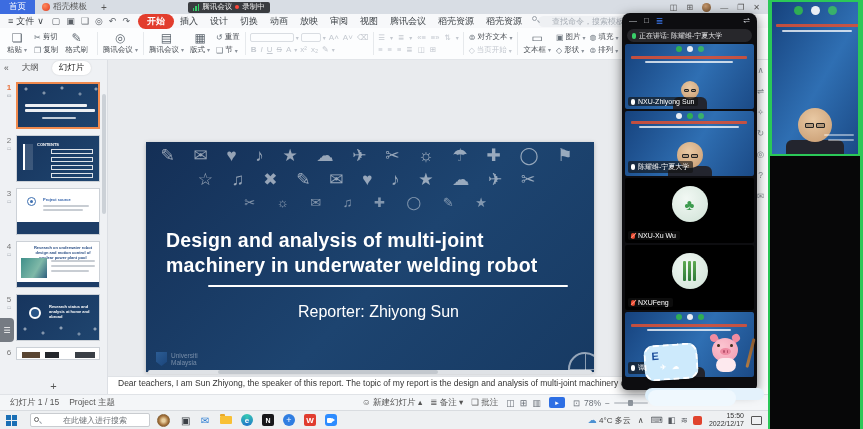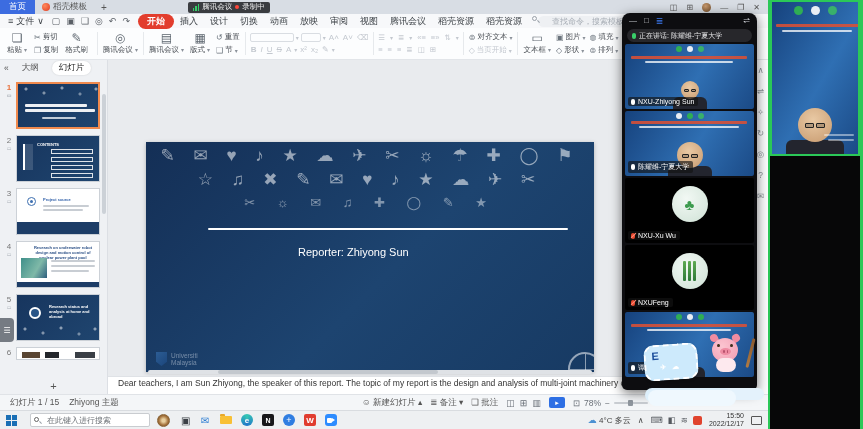--- a/index.html
+++ b/index.html
@@ -72,21 +72,21 @@
   .addslide{position:absolute;left:0;right:0;bottom:2px;text-align:center;font-size:11px;color:#555}
   .lscroll{position:absolute;right:1px;top:18px;width:4px;height:120px;background:#ccd1d7;border-radius:2px}
   .float-widget{position:absolute;left:0;top:318px;width:14px;height:24px;background:#757b83;border-radius:0 4px 4px 0;color:#fff;font-size:8px;display:flex;align-items:center;justify-content:center;z-index:3}
   
   .canvas{position:absolute;left:108px;top:60px;width:644px;height:316px;background:#e9ebee;z-index:0}
   .slide{position:absolute;left:38px;top:82px;width:448px;height:230px;background:linear-gradient(135deg,#142f56,#1d4470 55%,#173a63);box-shadow:0 1px 4px rgba(0,0,0,.25);overflow:hidden;color:#fff}
   .dr1{margin-top:2px;text-align:center;font-size:17px;line-height:24px;letter-spacing:7px;opacity:.55;height:50px;overflow:hidden;white-space:normal}
   .dr2{width:62%;margin:0 auto;text-align:center;font-size:13px;line-height:18px;letter-spacing:9px;opacity:.45;height:20px;overflow:hidden}
   .stitle{margin:14px 0 0 20px;font-size:19.5px;font-weight:bold;line-height:25px;letter-spacing:.2px}
   .underline{width:360px;height:2px;background:#fff;margin:7px 0 0 62px;border-radius:1px}
-  .reporter{margin:16px 8px 0 152px;font-size:11px}
+  .reporter{margin:16px 8px 0 152px;font-size:16px}
   .unilogo{position:absolute;left:10px;bottom:6px;display:flex;gap:4px;align-items:center;opacity:.5}
   .shield{width:11px;height:14px;background:linear-gradient(135deg,#3f7fc4,#1d4e8f);clip-path:polygon(0 0,100% 0,100% 70%,50% 100%,0 70%)}
   .unitxt{font-size:6.5px;line-height:7px;color:#cfd8e4}
   .globe{position:absolute;right:-8px;bottom:-14px;width:34px;height:34px;border:2px solid rgba(255,255,255,.55);border-radius:50%}
   .globe:before{content:"";position:absolute;left:50%;top:0;width:1px;height:100%;background:rgba(255,255,255,.5)}
   .globe:after{content:"";position:absolute;top:50%;left:0;width:100%;height:1px;background:rgba(255,255,255,.5)}
   .hscroll{position:absolute;left:40px;right:160px;bottom:2px;height:4px;background:#dfe2e6;border-radius:2px}
   .hscroll i{display:block;margin-left:70px;width:220px;height:4px;background:#c3c8ce;border-radius:2px}
   
   .notes{position:absolute;left:108px;top:376px;width:644px;height:18px;background:#fff;border-top:1px solid #dfe2e6;font-size:8.5px;color:#333;padding:2px 10px 0 10px;line-height:9.5px;overflow:hidden;z-index:1}
@@ -145,21 +145,21 @@
   .pig .pbody{position:absolute;left:12px;top:26px;width:20px;height:14px;background:#fde9ee;border-radius:8px}
   .cloud{position:absolute;left:6px;bottom:2px;width:88px;height:16px;background:#eff8fe;border-radius:10px;box-shadow:-4px -3px 0 -1px #ddeffb, 30px -4px 0 -2px #e4f2fc}
   
   .rightwin{position:absolute;left:768px;top:0;width:95px;height:429px;background:#070708;border-left:2px solid #2bc858;border-right:3px solid #2bc858;z-index:5}
   .bigvideo{position:absolute;left:0;top:0;right:0;height:156px;border:2px solid #2bc858;background:linear-gradient(120deg,#16427d,#2f6fb3 55%,#1b4a86);overflow:hidden}
   
   .taskbar{position:absolute;left:0;top:410px;width:768px;height:19px;background:#eef0f2;border-top:1px solid #d9dce0;display:flex;align-items:center;z-index:4;font-size:8px;color:#444}
   .start{width:22px;display:flex;align-items:center;justify-content:center}
   .winlogo{display:grid;grid-template-columns:5px 5px;grid-template-rows:5px 5px;gap:1px}
   .winlogo i{background:#1a6fb5}
-  .tsearch{width:120px;height:14px;background:#fff;border:1px solid #c9ccd0;border-radius:2px;font-size:8px;color:#6b7075;padding-left:16px;outline:none}
+  .tsearch{width:120px;height:14px;background:#fff;border:1px solid #c9ccd0;border-radius:2px;font-size:8px;color:#6b7075;padding-left:32px;outline:none}
   .tsearch::placeholder{color:#6b7075}
   .ornament{width:13px;height:13px;border-radius:50%;background:radial-gradient(circle,#e8cf9e 20%,#a3713b 60%,#6e4a22);margin:0 7px;border:1px solid #8a6436}
   .tvbtn{font-size:10px;color:#3b4046;margin:0 4px}
   .appico{width:15px;height:15px;display:flex;align-items:center;justify-content:center;margin:0 3px;border-radius:3px;font-size:10px}
   .a-mail{color:#2b7cd3}
   .folder{width:12px;height:8px;background:#f8c035;border-radius:1px;position:relative}
   .folder:before{content:"";position:absolute;left:0;top:-2px;width:5px;height:2px;background:#e8a92a;border-radius:1px 1px 0 0}
   .edge{width:12px;height:12px;border-radius:50%;background:conic-gradient(#35c7b4,#2177c9,#35c7b4);color:#fff;font-size:8px;font-weight:bold;display:flex;align-items:center;justify-content:center}
   .a-n{width:12px;height:12px;background:#17171a;color:#fff;border-radius:2px;font-size:7px;font-weight:bold;display:flex;align-items:center;justify-content:center}
   .a-plus{width:12px;height:12px;background:#2f7de1;color:#fff;border-radius:50%;font-size:9px;display:flex;align-items:center;justify-content:center}
@@ -451,20 +451,22 @@
       <div class="lscroll"></div>
     </div>
   </div>
   <div class="float-widget">☰</div>
 
   <div class="canvas">
     <div class="slide">
       <div class="dr1">✎ ✉ ♥ ♪ ★ ☁ ✈ ✂ ☼ ☂ ✚ ◯ ⚑ ☆ ♫ ✖ ✎ ✉ ♥ ♪ ★ ☁ ✈ ✂</div>
       <div class="dr2">✂ ☼ ✉ ♫ ✚ ◯ ✎ ★ ☁ ✈ ♥ ☆</div>
       <div class="stitle">
+        <div>Design and analysis of multi-joint</div>
+        <div>machinery in underwater welding robot</div>
       </div>
       <div class="underline"></div>
       <div class="reporter">Reporter: Zhiyong Sun</div>
       <div class="unilogo">
         <div class="shield"></div>
         <div class="unitxt">
             <div>Universiti</div>
             <div>Malaysia</div>
           </div>
       </div>
@@ -472,21 +474,21 @@
     </div>
     <div class="hscroll">
         <i></i>
       </div>
   </div>
 
   <div class="notes"><span>Dear teachers, I am Sun Zhiyong, the speaker of this report. The topic of my report is the design and analysis of multi-joint machinery of underwater welding robot.</span></div>
 
   <div class="status">
     <span class="st-item">幻灯片 1 / 15</span>
-    <span class="st-item">Zhiyong 主题</span>
+    <span class="st-item">Project 主题</span>
     <div class="st-right">
       <span>☺ <span>新建幻灯片</span> ▴</span>
       <span>≣ <span>备注</span> ▾</span>
       <span>❑ <span>批注</span></span>
       <span class="viewicons">
         <span>◫</span>
         <span>⊞</span>
         <span>▥</span>
       </span>
       <span class="playbtn">

